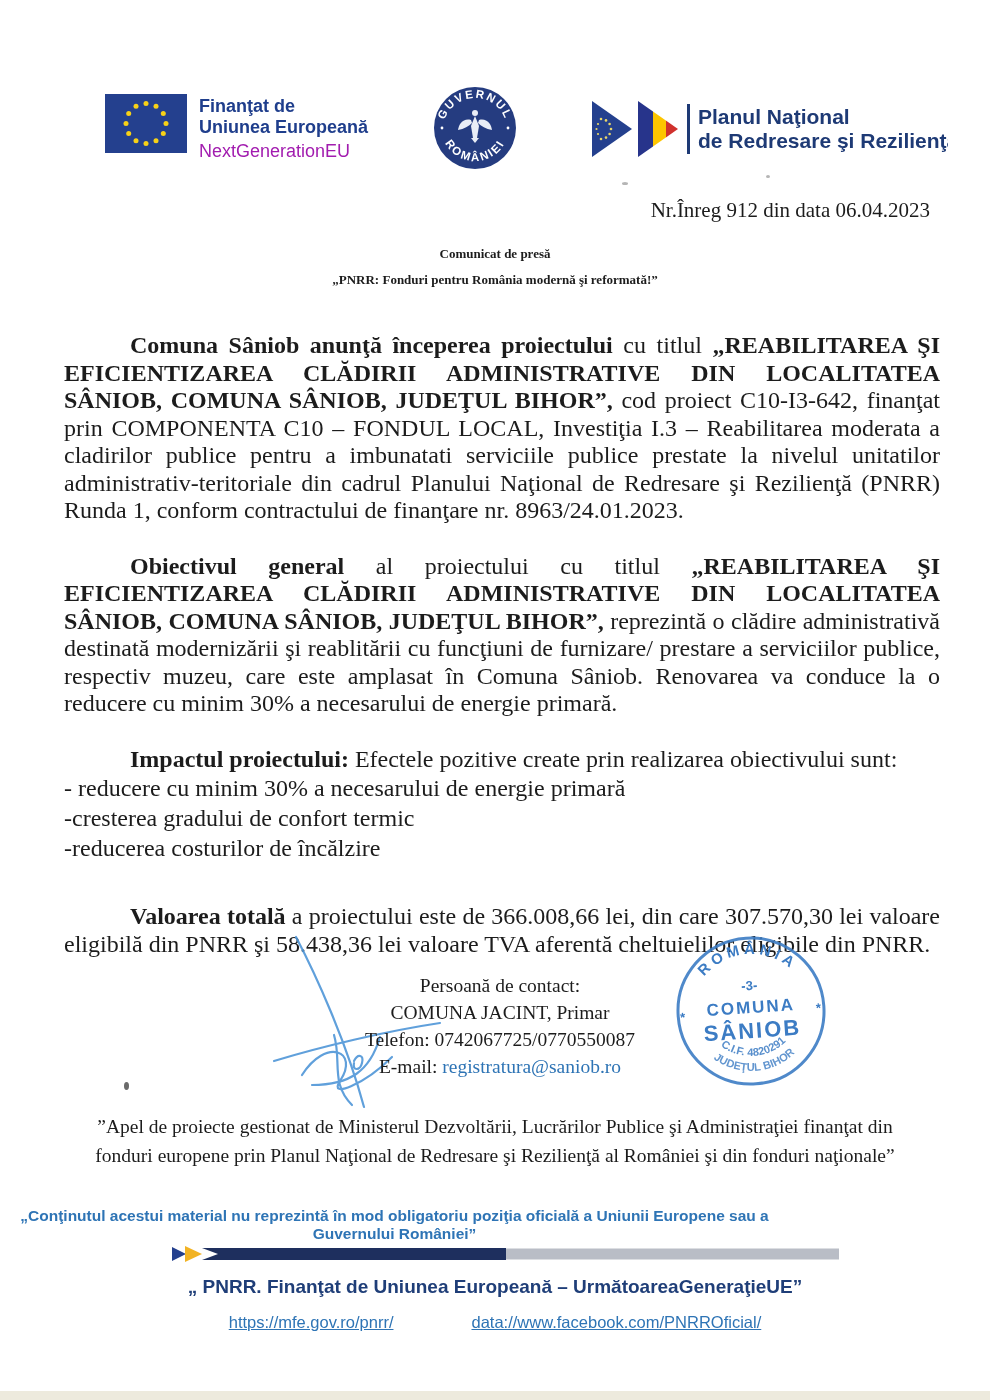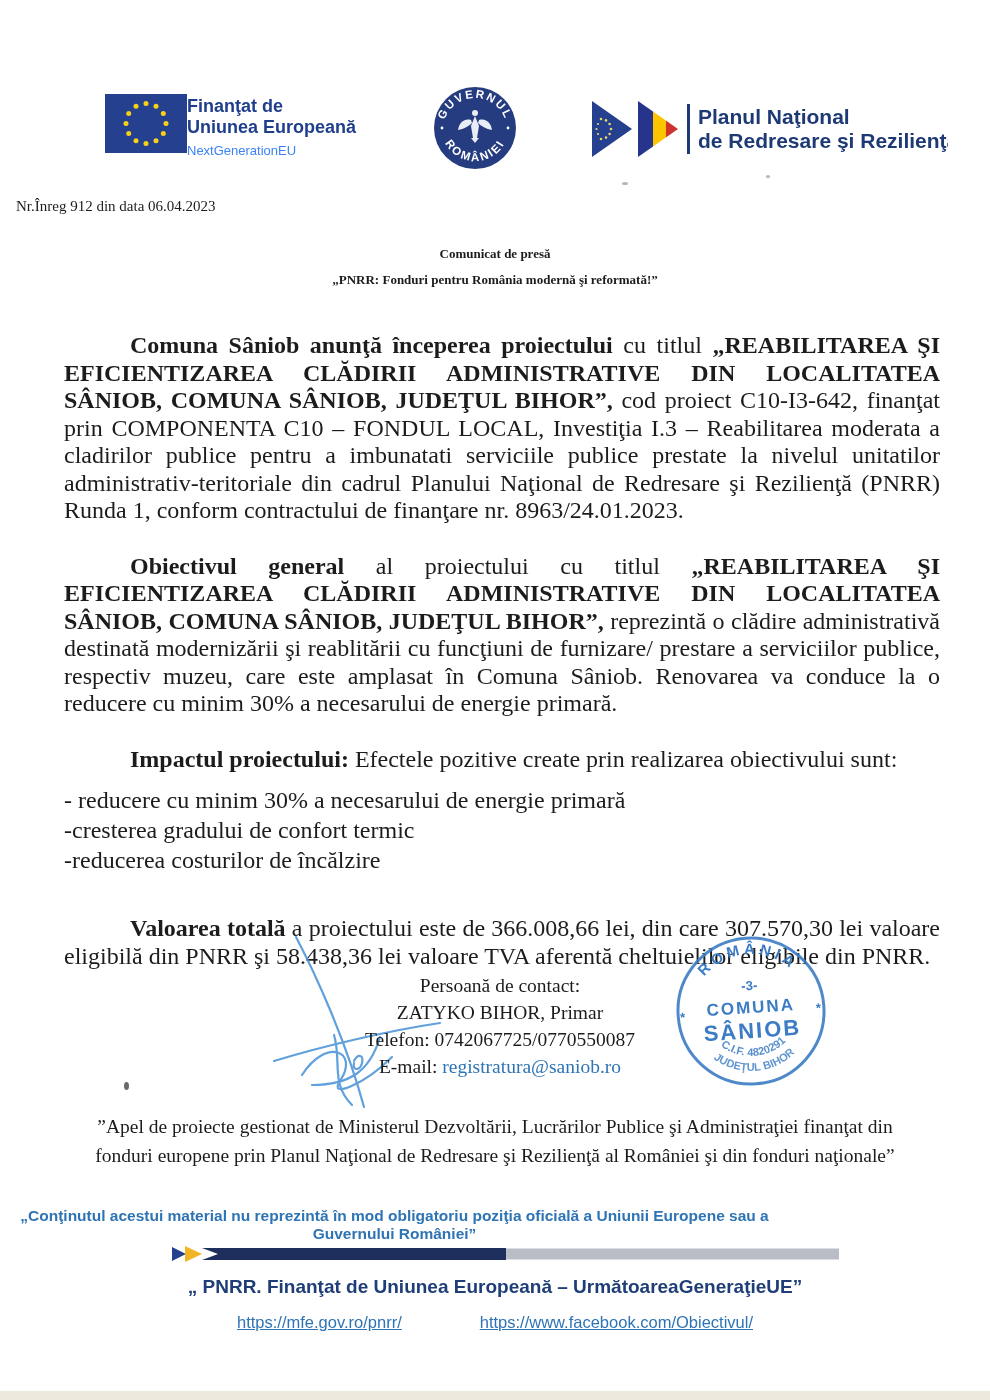--- a/index.html
+++ b/index.html
@@ -5,38 +5,38 @@
   * { margin:0; padding:0; box-sizing:border-box; }
   html,body { background:#8a8a8a; }
   .page {
     position:relative; width:990px; height:1400px; margin:0 auto;
     background:#ffffff; overflow:hidden;
     font-family:"Liberation Serif", serif; color:#1c1c1c;
   }
 
   
   .logos { position:absolute; top:86px; left:0; width:990px; height:90px; }
-  .eu-block { position:absolute; left:105px; top:8px; display:flex; }
+  .eu-block { position:absolute; left:105px; top:8px; display:flex; gap:12px; }
   .eu-flag { width:82px; height:59px; display:block; }
   .eu-text { font-family:"Liberation Sans", sans-serif; padding-top:2px; }
   .eu-text .l1, .eu-text .l2 { font-weight:bold; color:#1f3e8c; font-size:18px; line-height:21px; }
-  .eu-text .l3 { color:#3b82f6; font-size:13px; line-height:22px; margin-top:2px; }
+  .eu-text .l3 { color:#a21caf; font-size:18px; line-height:22px; margin-top:2px; }
 
   .gov-seal { position:absolute; left:433px; top:0px; width:84px; height:84px; }
 
   .pnrr-logo { position:absolute; left:592px; top:12px; }
 
   
-  .reg-line { position:absolute; top:198px; left:0; width:930px; text-align:left; font-size:15px;padding-left:16px; }
+  .reg-line { position:absolute; top:198px; left:0; width:930px; text-align:right; font-size:21px;padding-left:16px; }
   .doc-title { position:absolute; top:241px; left:0; width:990px; text-align:center; font-weight:bold; font-size:13px; line-height:26px; }
 
   
   .body-text { position:absolute; top:332px; left:64px; width:876px; font-size:24px; line-height:27.5px; text-align:justify; }
   .body-text p { text-indent:66px; margin-bottom:28px; }
-  .body-text p.no-gap { margin-bottom:12px; }
+  .body-text p.no-gap { margin-bottom:0; }
   .bullets div { text-indent:0; line-height:30px; }
   .bullets { margin-bottom:40px; }
   b { font-weight:bold; }
 
   
   .contact { position:absolute; top:972px; left:280px; width:440px; text-align:center; font-size:19.5px; line-height:27px; }
   .contact a { color:#2e74b5; text-decoration:none; }
   .signature { position:absolute; left:268px; top:933px; width:180px; height:180px; }
   .stamp { position:absolute; left:668px; top:928px; width:166px; height:166px; transform:rotate(-4deg); }
 
@@ -174,21 +174,21 @@
       <path d="M66,102 C74,128 62,150 84,172"></path>
       <path d="M34,142 C58,104 92,118 72,148 C60,166 96,152 124,124"></path>
       <path d="M6,128 C52,114 118,98 172,90"></path>
       <path d="M44,152 C82,152 102,138 112,104"></path>
       <path d="M86,128 c4,-8 10,-6 8,2 c-2,8 -10,8 -8,0"></path>
     </g>
   </svg>
 
   <div class="contact">
     <div>Persoană de contact:</div>
-    <div>ZATYKO BIHOR, Primar</div>
+    <div>COMUNA JACINT, Primar</div>
     <div>Telefon: 0742067725/0770550087</div>
     <div><span>E-mail: </span><a href="#">registratura@saniob.ro</a></div>
   </div>
 
   <svg class="stamp" viewBox="0 0 166 166">
     <defs>
       <path id="stTop" d="M 23,86 A 60,60 0 0 1 143,86"></path>
       <path id="stBotOut" d="M 20,80 A 63,63 0 0 0 146,80"></path>
       <path id="stBotIn" d="M 33,78 A 50,50 0 0 0 133,78"></path>
     </defs>
@@ -218,21 +218,21 @@
   <svg class="divider" width="672" height="18" viewBox="0 0 672 18">
     <polygon points="2,2 16,9 2,16" fill="#24408e"></polygon>
     <polygon points="15,1 32,9 15,17" fill="#f2b324"></polygon>
     <polygon points="32,3 336,3 336,15 32,15 48,9" fill="#1e2f5e"></polygon>
     <rect x="336" y="3.5" width="333" height="11" fill="#b9bdc6"></rect>
   </svg>
 
   <div class="motto">„ PNRR. Finanţat de Uniunea Europeană – UrmătoareaGeneraţieUE”</div>
 
   <div class="links">
-    <a href="#">https://mfe.gov.ro/pnrr/</a><a href="#">https://www.facebook.com/Obiectivul/</a>
+    <a href="#">https://mfe.gov.ro/pnrr/</a><a href="#">data://www.facebook.com/PNRROficial/</a>
   </div>
 
   <div class="bottom-band"></div>
 
   <div class="speck" style="left:124px; top:1082px; width:5px; height:8px;"></div>
   <div class="speck" style="left:622px; top:182px; width:6px; height:3px; opacity:.5;"></div>
   <div class="speck" style="left:766px; top:175px; width:4px; height:3px; opacity:.5;"></div>
 
 </div>
 

